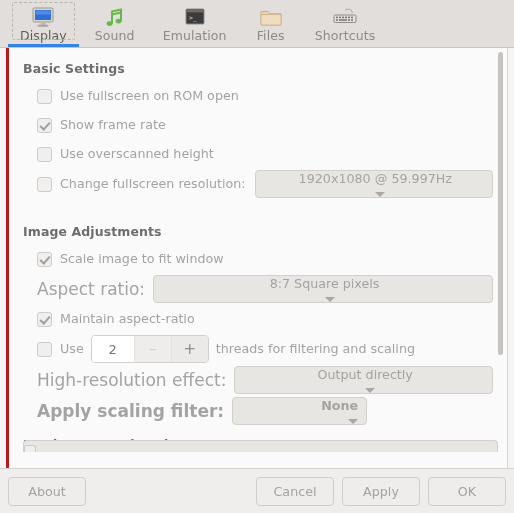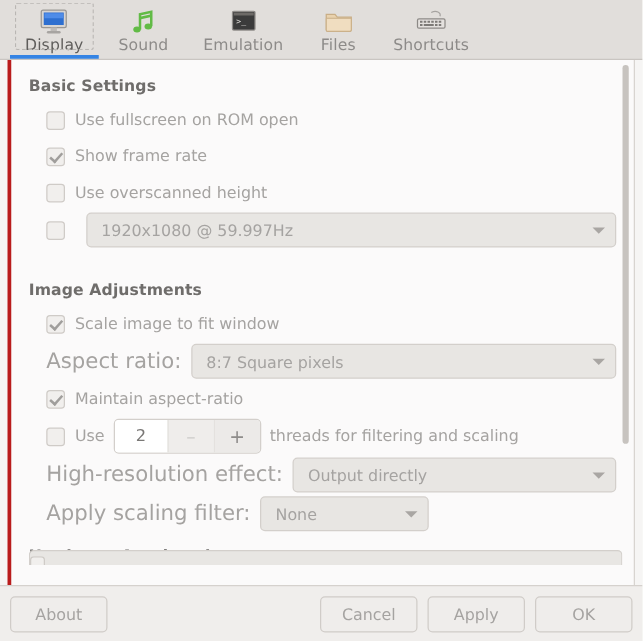--- a/index.html
+++ b/index.html
@@ -74,21 +74,21 @@
     border: solid #a09e9c; border-width: 0 2px 2px 0;
     transform: rotate(42deg);
   }
   .lbl { font-size: 12.7px; color: #a5a3a1; line-height: 16px; white-space: nowrap; }
 
   
   .combo {
     display: flex; align-items: center; justify-content: space-between;
     background: #e8e6e3; border: 1px solid #d3cfcb; border-radius: 4px;
     height: 28px; padding: 0 8px 0 11px;
-    color: #a5a3a1; font-size: 12.7px;
+    color: #a5a3a1; font-size: 12.7px; flex-direction: column;
   }
   .combo .arrow {
     width: 0; height: 0; margin-left: 10px;
     border-left: 5px solid transparent; border-right: 5px solid transparent;
     border-top: 5px solid #a9a6a3;
   }
   .field-label { font-size: 17px; color: #a5a3a1; margin-right: 8px; white-space: nowrap; }
 
   
   .spin {
@@ -240,20 +240,21 @@
         <div class="lbl">Show frame rate</div>
       </div>
 
       <div class="row indent">
         <div class="chk"></div>
         <div class="lbl">Use overscanned height</div>
       </div>
 
       <div class="row indent" style="margin-top:2px;">
         <div class="chk"></div>
+        <div class="lbl">Change fullscreen resolution:</div>
         <div class="combo" style="flex:1 1 auto; margin-left:9px;">
           <span>1920x1080 @ 59.997Hz</span>
           <span class="arrow"></span>
         </div>
       </div>
 
       <div class="section-title second">Image Adjustments</div>
 
       <div class="row indent">
         <div class="chk checked"></div>
@@ -285,23 +286,23 @@
       </div>
 
       <div class="row indent" style="margin-top:3px;">
         <div class="field-label">High-resolution effect:</div>
         <div class="combo" style="width:266px;">
           <span>Output directly</span>
           <span class="arrow"></span>
         </div>
       </div>
 
-      <div class="row indent" style="margin-top:2px;">
+      <div class="row indent" style="margin-top:2px;font-weight:bold;">
         <div class="field-label">Apply scaling filter:</div>
-        <div class="combo" style="width:135px;">
+        <div class="combo" style="width:135px;align-items:flex-end;">
           <span>None</span>
           <span class="arrow"></span>
         </div>
       </div>
 
       <div class="section-title second" style="margin-top:12px;">Hardware Acceleration</div>
 
       <div class="clipped">
         <div class="clip-chk"></div>
       </div>

